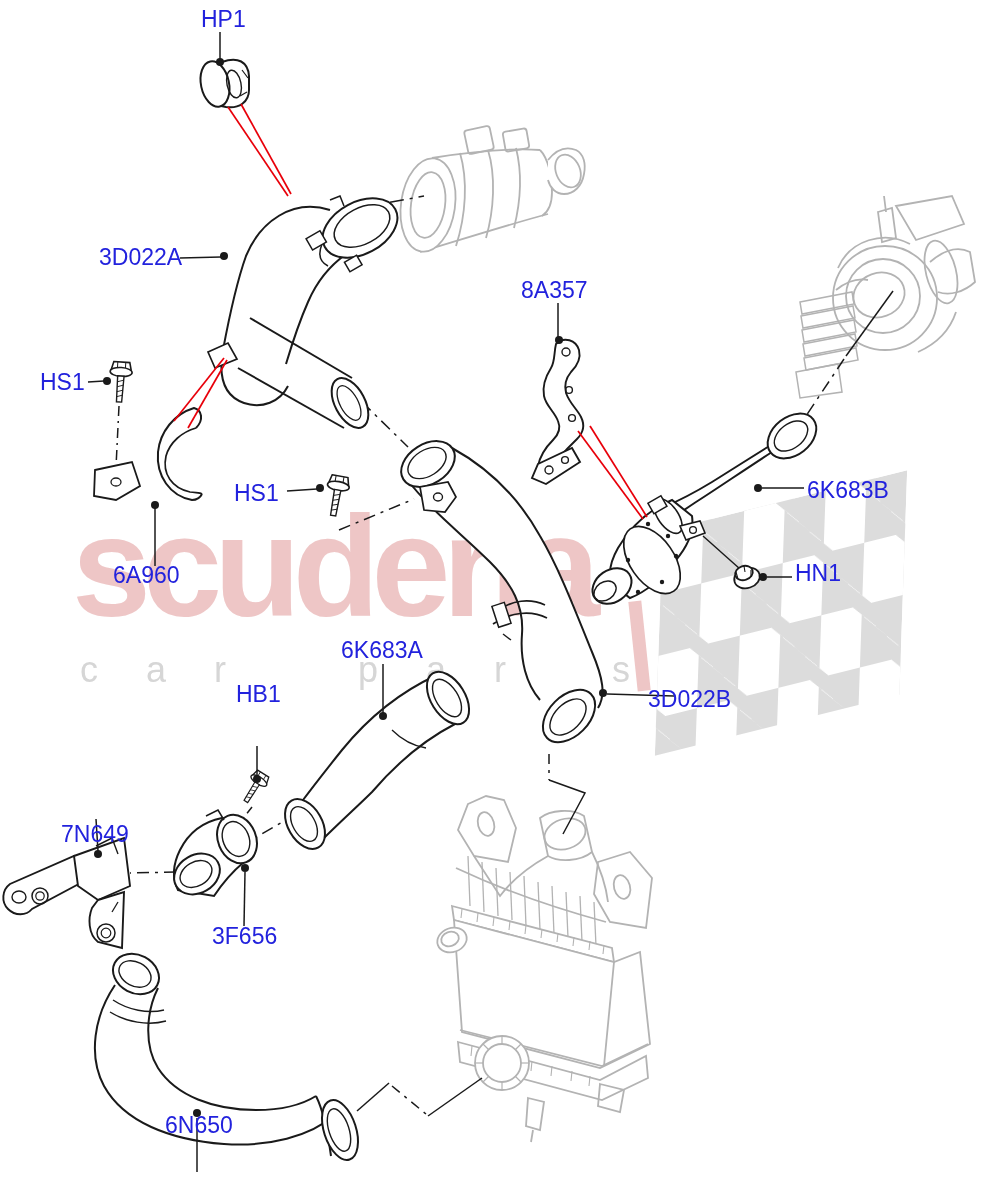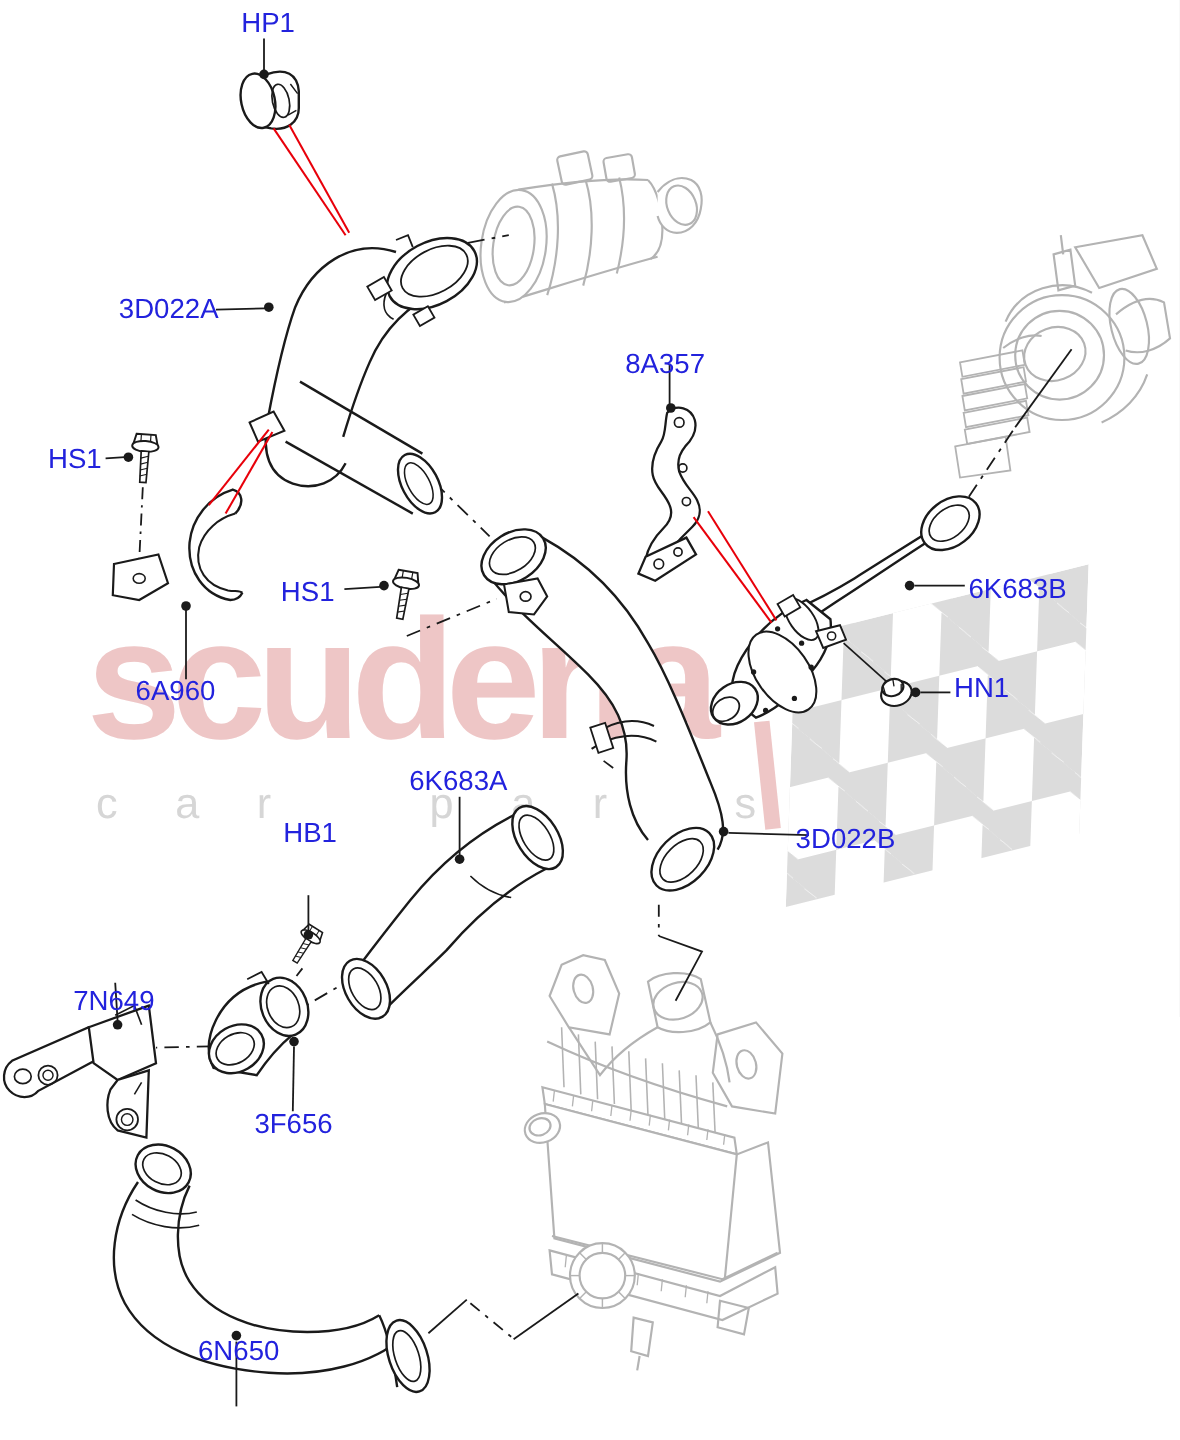--- a/index.html
+++ b/index.html
@@ -377,24 +377,24 @@
       <circle cx="257" cy="779" r="4"></circle>
       <circle cx="98" cy="854" r="4"></circle>
       <circle cx="245" cy="868" r="4"></circle>
       <circle cx="197" cy="1113" r="4"></circle>
     </g>
   </svg>
 
   <div class="plabel" style="left:201px;top:8px">HP1</div>
   <div class="plabel" style="left:99px;top:246px">3D022A</div>
   <div class="plabel" style="left:40px;top:371px">HS1</div>
-  <div class="plabel" style="left:521px;top:292px">8A357</div>
+  <div class="plabel" style="left:521px;top:279px">8A357</div>
   <div class="plabel" style="left:234px;top:482px">HS1</div>
   <div class="plabel" style="left:807px;top:479px">6K683B</div>
   <div class="plabel" style="left:795px;top:562px">HN1</div>
   <div class="plabel" style="left:113px;top:564px">6A960</div>
   <div class="plabel" style="left:341px;top:639px">6K683A</div>
-  <div class="plabel" style="left:663px;top:688px">3D022B</div>
+  <div class="plabel" style="left:648px;top:688px">3D022B</div>
   <div class="plabel" style="left:236px;top:683px">HB1</div>
   <div class="plabel" style="left:61px;top:823px">7N649</div>
   <div class="plabel" style="left:212px;top:925px">3F656</div>
   <div class="plabel" style="left:165px;top:1114px">6N650</div>
 </div>
 
 </body></html>

